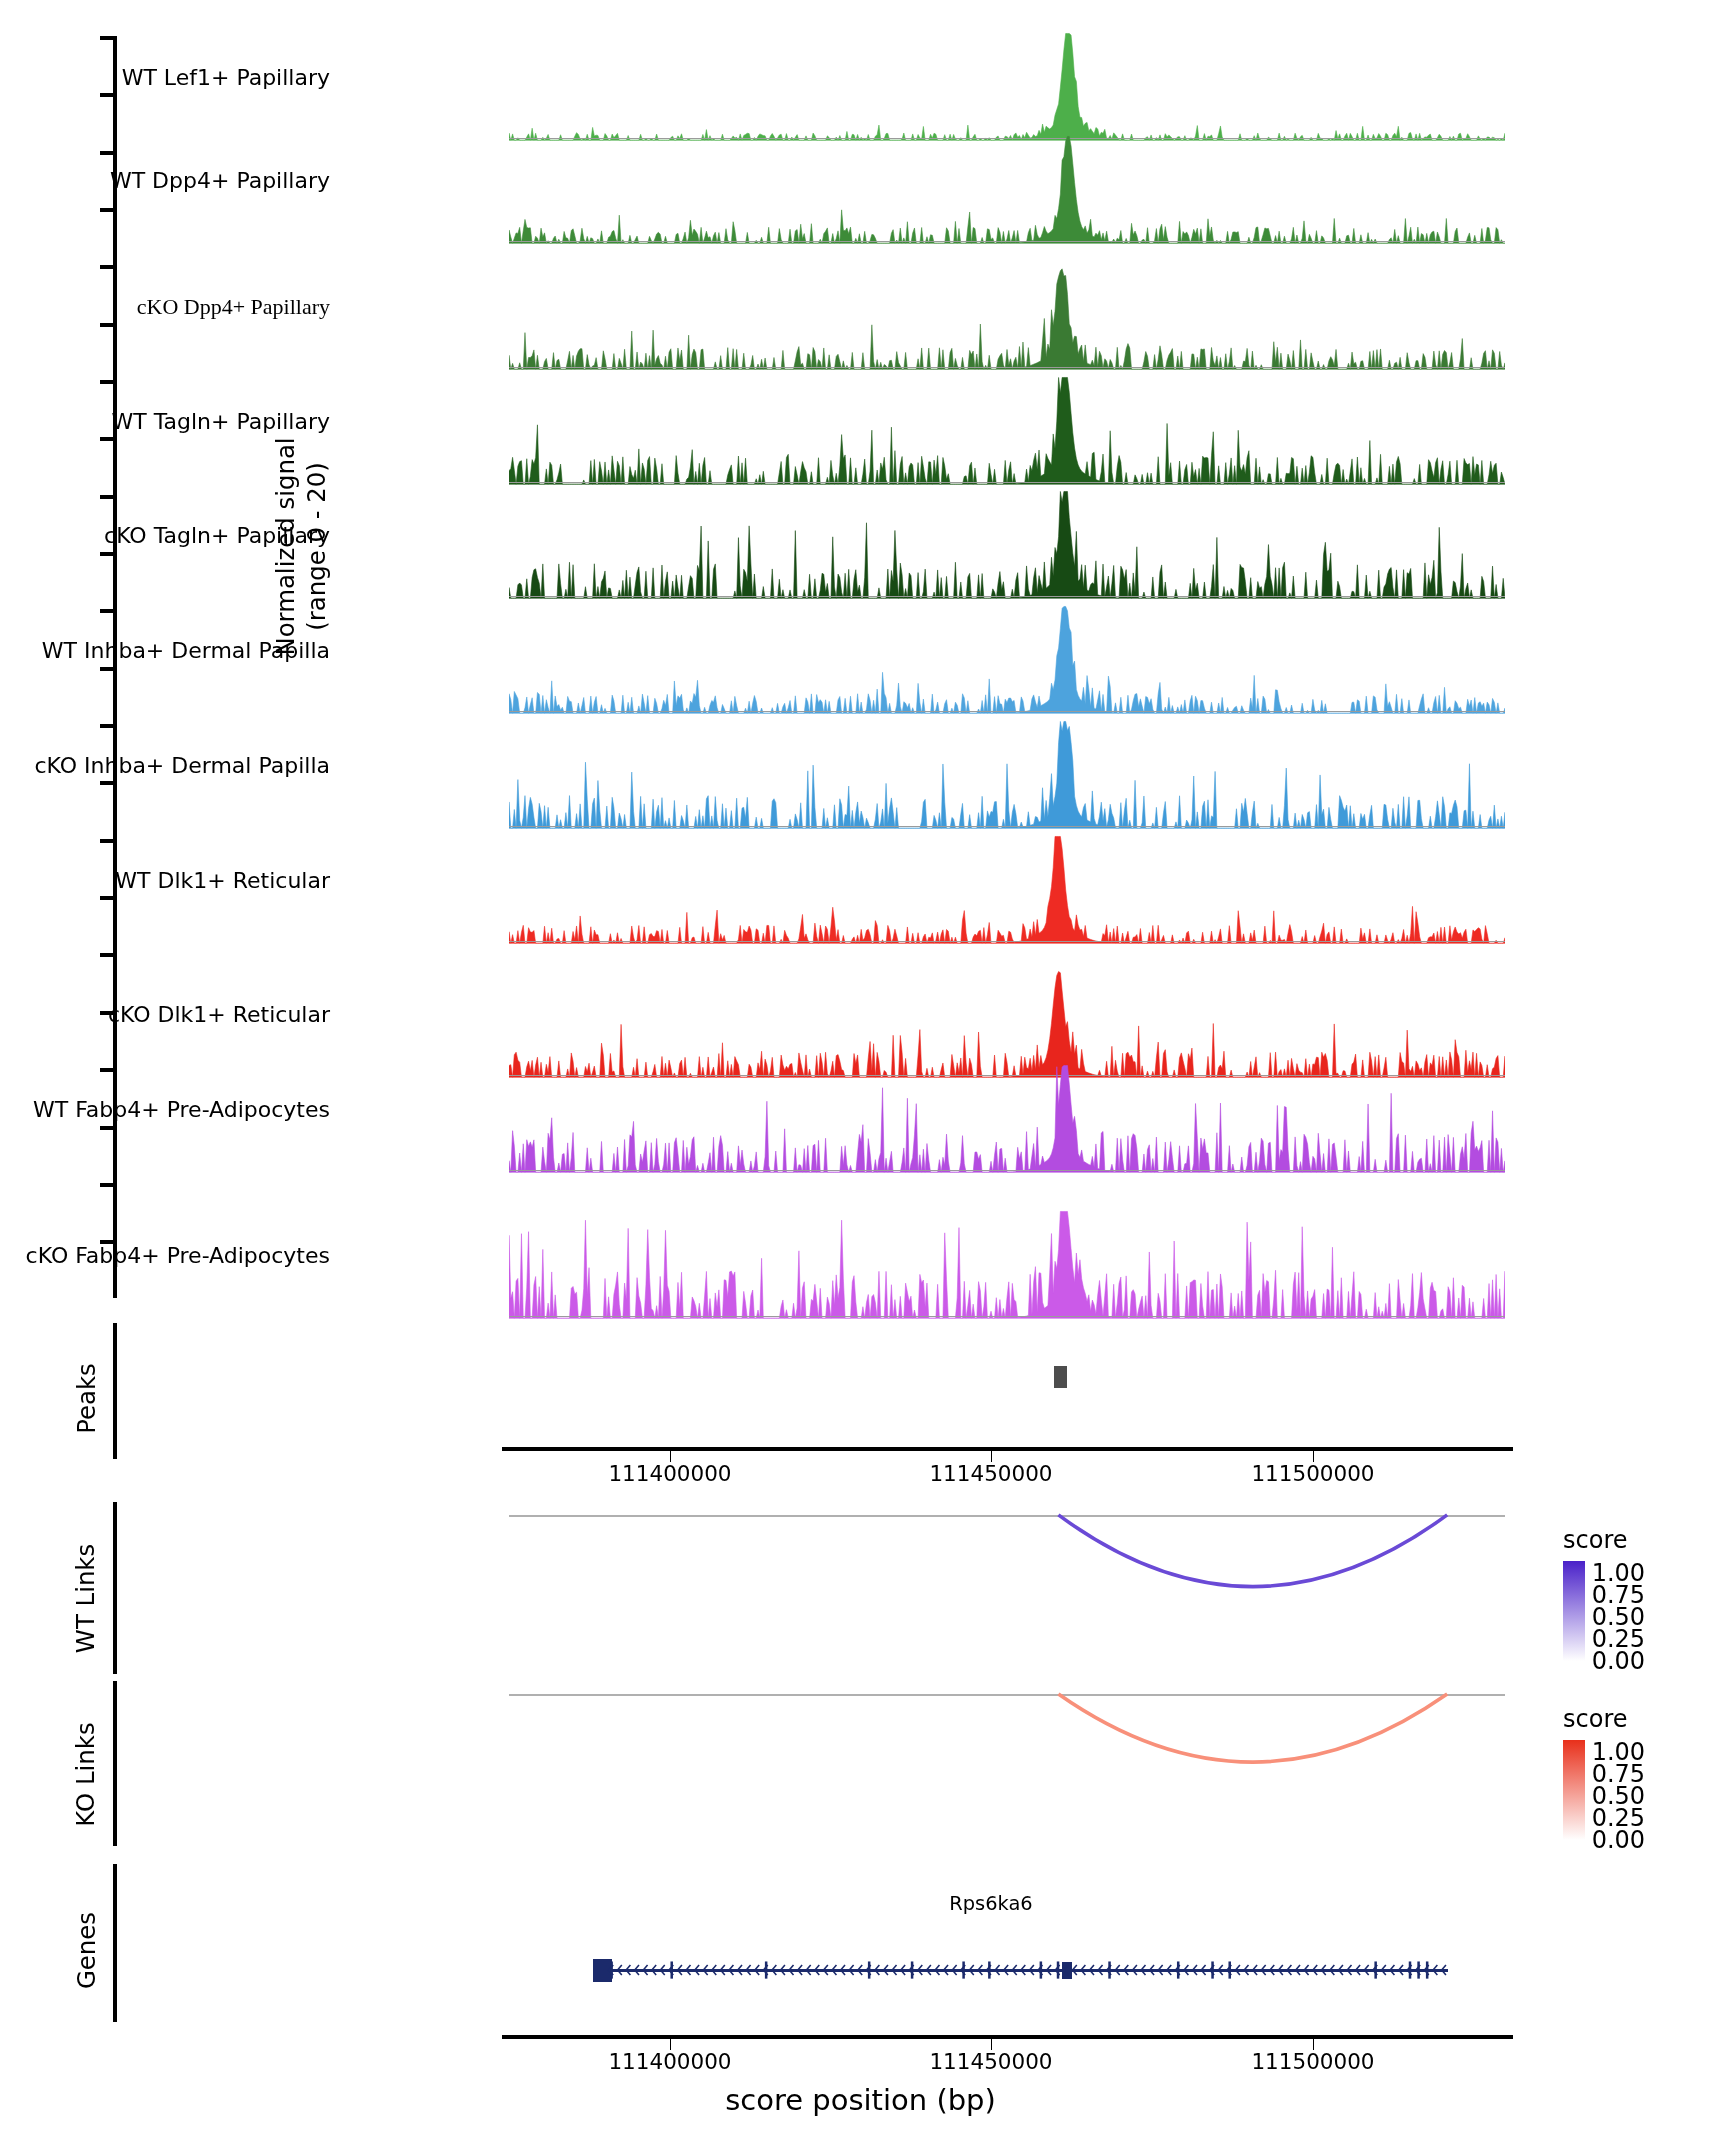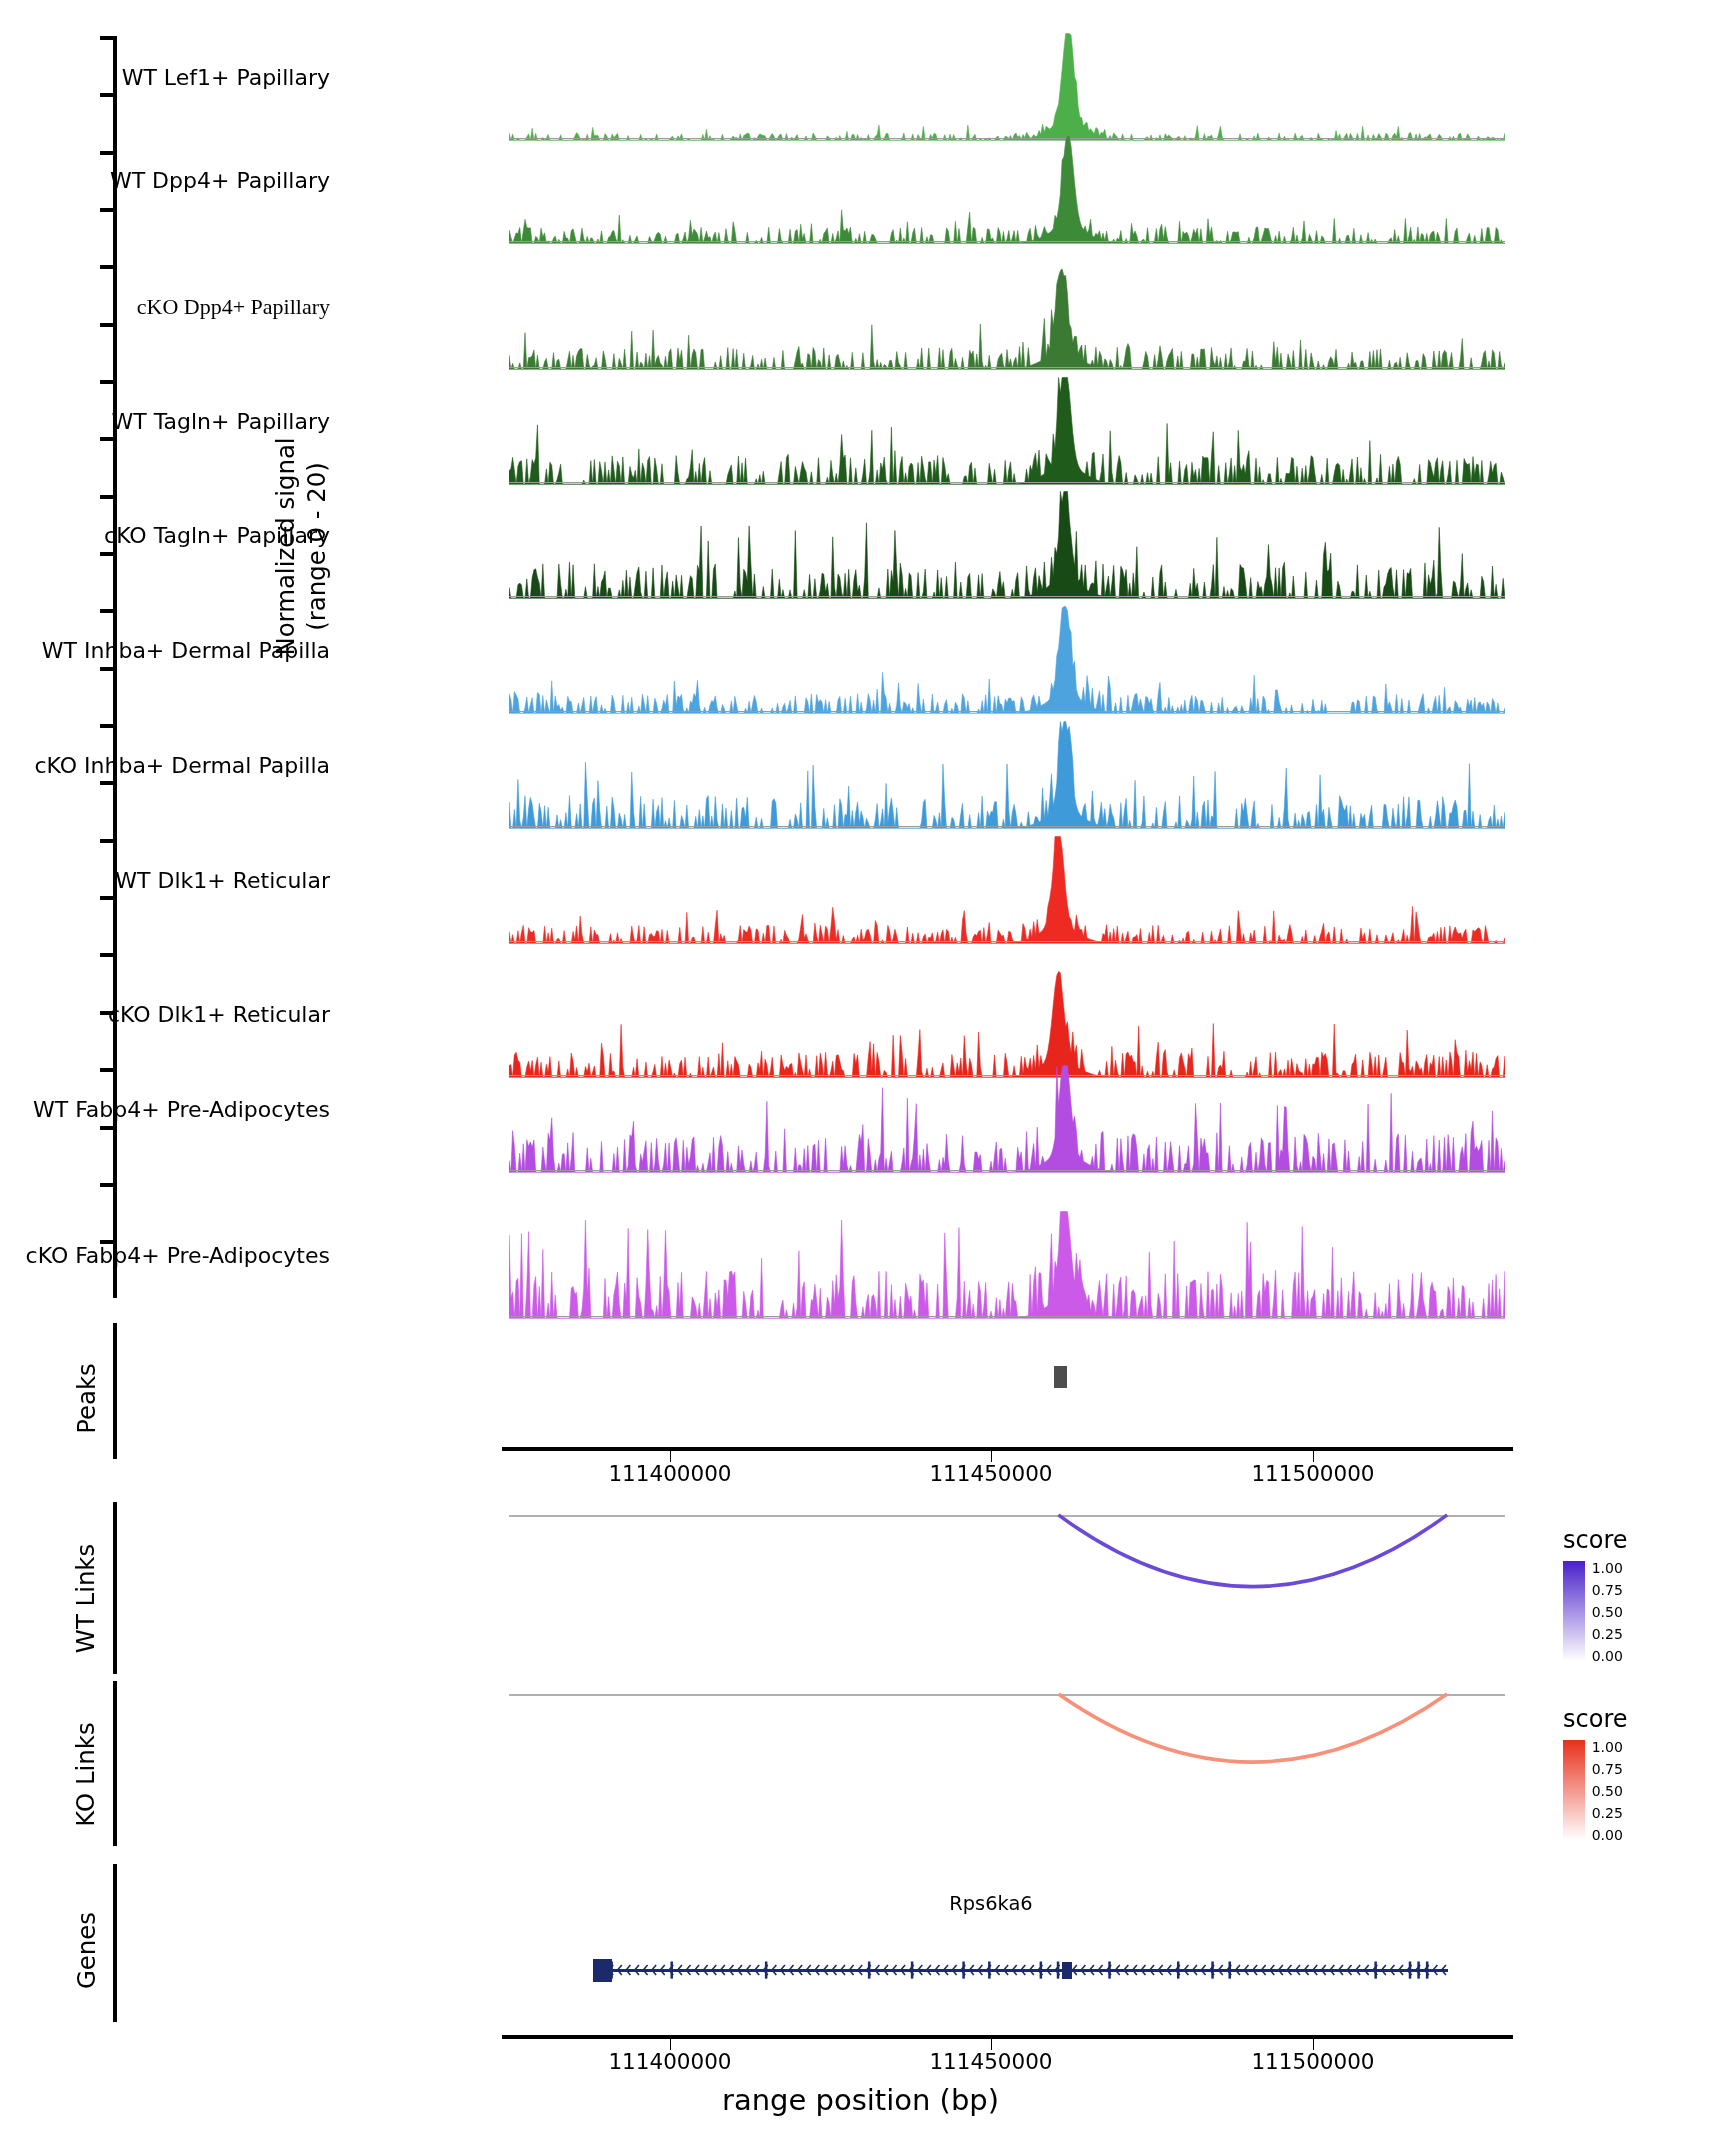--- a/index.html
+++ b/index.html
@@ -144,21 +144,21 @@
     width: 21.5px;
     height: 100px;
     border: 0;
   }
   .legend-ticks {
     margin-left: 7.2px;
     display: flex;
     flex-direction: column;
     justify-content: space-between;
     height: 108px;
-    font-size: 14px;
+    font-size: 24px;
     color: #000;
     line-height: 1;
     padding-top: 0px;
   }
   .legend-ticks span { display: block; height: 20px; }
 
   
   .genes-panel {
     position: absolute;
     left: 509px;
@@ -472,21 +472,21 @@
   <div class="axis-line" style="left:502px; top:2035px; width:1011px; height:3.6px;"></div>
   <div id="axis-ticks-bottom">
       <div class="tick" style="left: 670px; top: 2038px; height: 11.5px;"></div>
       <div class="tick-label" style="left: 670px; top: 2049px;">111400000</div>
       <div class="tick" style="left: 991px; top: 2038px; height: 11.5px;"></div>
       <div class="tick-label" style="left: 991px; top: 2049px;">111450000</div>
       <div class="tick" style="left: 1313px; top: 2038px; height: 11.5px;"></div>
       <div class="tick-label" style="left: 1313px; top: 2049px;">111500000</div>
     </div>
 
-  <div class="xlabel">range position (bp)</div>
+  <div class="xlabel">score position (bp)</div>
 
   <div class="legend" style="left:1563px; top:1526px;">
     <div class="legend-title">score</div>
     <div class="legend-body">
       <div class="legend-bar" id="legend-bar-wt" style="background: linear-gradient(rgb(74, 33, 201), rgb(255, 255, 255));"></div>
       <div class="legend-ticks" id="legend-ticks-wt">
           <span>1.00</span>
           <span>0.75</span>
           <span>0.50</span>
           <span>0.25</span>

